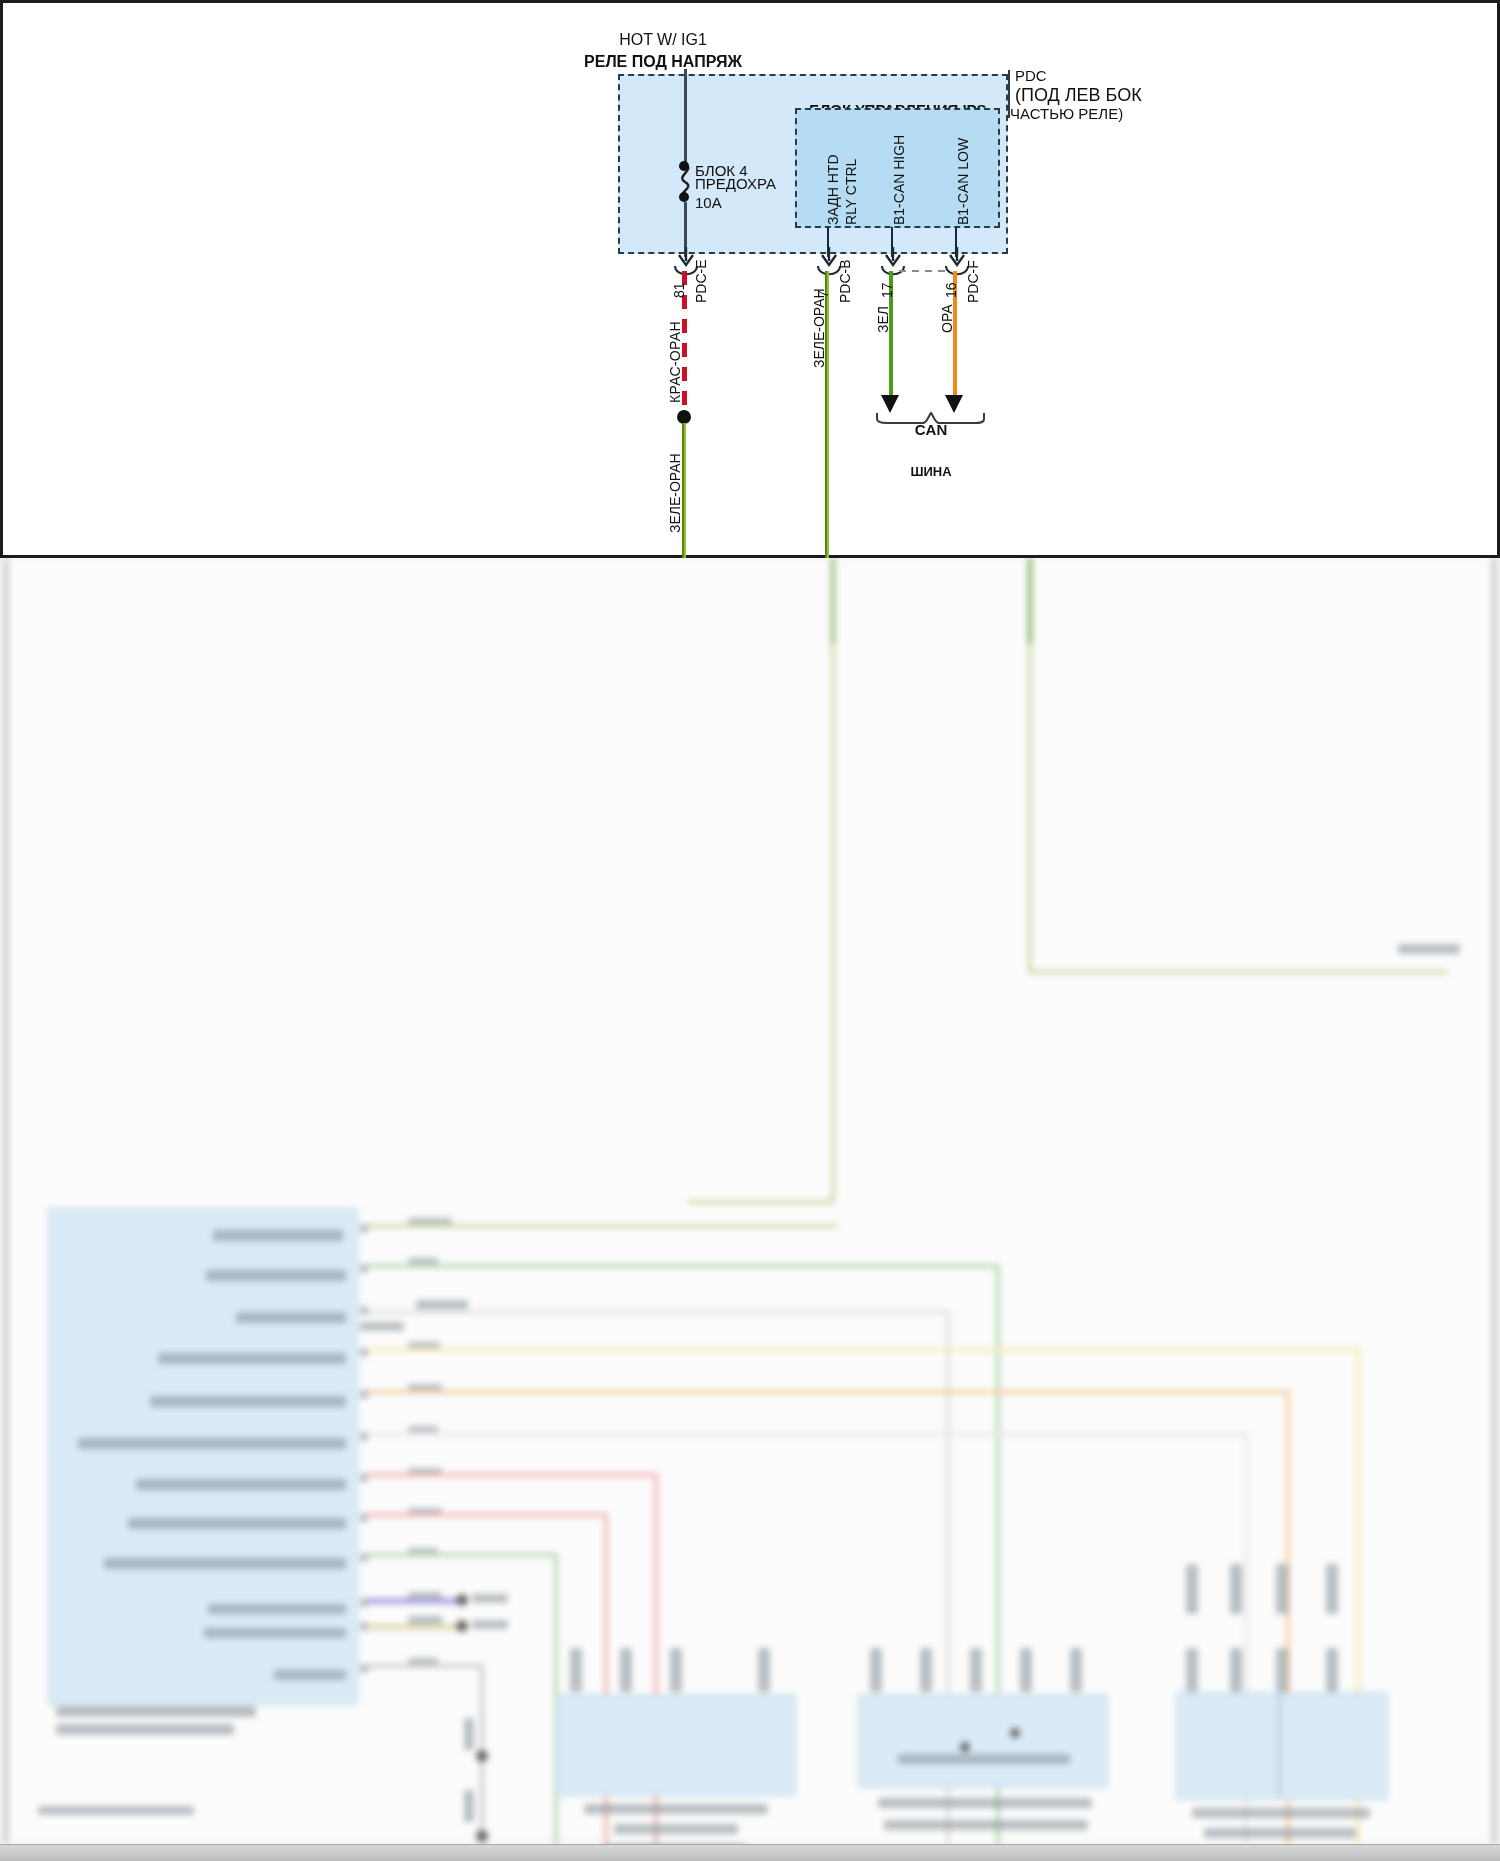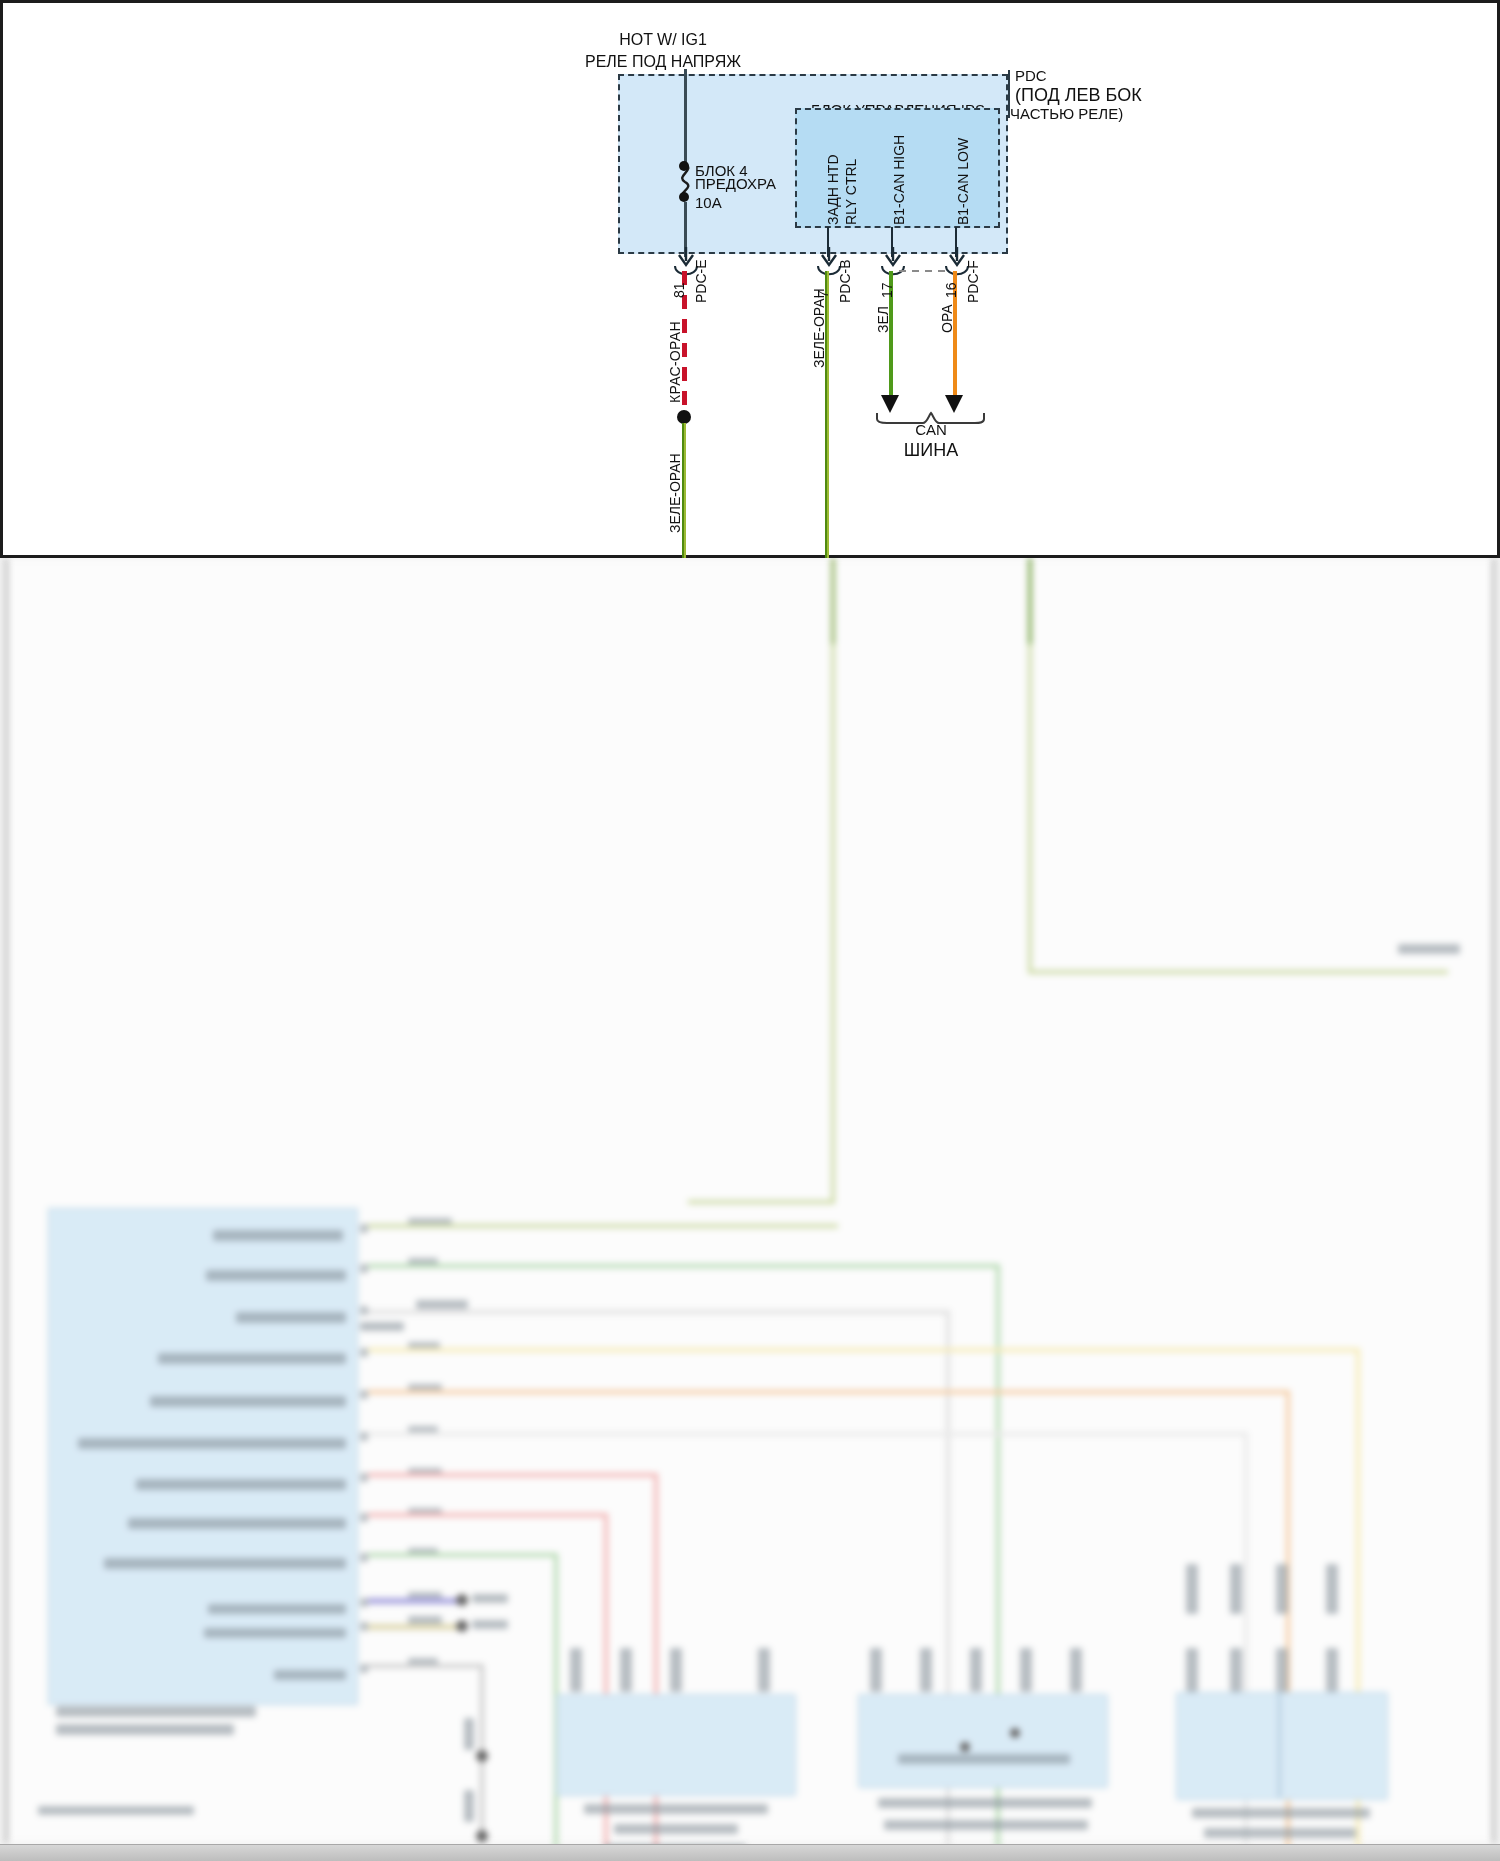--- a/index.html
+++ b/index.html
@@ -30,21 +30,21 @@
     opacity:.72;
   }
   #sheet-bottom-bar{
     position:absolute;left:0;bottom:0;width:1500px;height:16px;
     background:linear-gradient(#d7d7d7,#bdbdbd);
     border-top:1px solid #a8a8a8;
   }
 
   
   .lbl{position:absolute;white-space:pre;color:#111;font-size:15px;line-height:18px;}
-  .lbl.c{text-align:center;}
+  .lbl.c{text-align:center;font-weight:bold;}
   .vlbl{position:absolute;white-space:nowrap;color:#111;font-size:14px;
         transform-origin:0 0;transform:rotate(-90deg);}
   .box-dash{position:absolute;box-sizing:border-box;}
   .wire{position:absolute;}
   .blk{position:absolute;background:#1b1b1b;}
 
   
   #pdc-box{
     left:615px;top:71px;width:390px;height:180px;
     background:#d3e8f8;border:2.5px dashed #2b3a45;
@@ -163,21 +163,21 @@
       <path d="M1,2 L19,2 L10,20 Z" fill="#111"></path>
     </svg>
 
     <div style="position:absolute;left:896px;top:267px;width:46px;height:2px;
          background:repeating-linear-gradient(90deg,#8a8a8a 0 7px,transparent 7px 13px);"></div>
 
     <svg style="position:absolute;left:872px;top:408px;" width="112" height="22">
       <path d="M2,2 L2,8 C2,12 8,12 12,12 L48,12 C52,12 54,4 56,2 C58,4 60,12 64,12 L100,12 C104,12 109,12 109,8 L109,2" fill="none" stroke="#3a3a3a" stroke-width="2"></path>
     </svg>
     <div class="lbl c" style="left:882px;top:418px;width:92px;font-size:15px;">CAN</div>
-    <div class="lbl c" style="left:882px;top:438px;width:92px;font-size:18px;">ШИНА</div>
+    <div class="lbl c" style="left:882px;top:460px;width:92px;font-size:13px;">ШИНА</div>
 
   </div>
 
   <div id="sheet-bottom">
     <div id="sheet-bottom-inner">
 
       <div class="bwire" style="left:823px;top:0px;width:4px;height:88px;background:#6f9a2c;"></div>
       <div class="bwire" style="left:823px;top:86px;width:4px;height:560px;background:#c0d28a;"></div>
       <div class="bwire" style="left:680px;top:642px;width:147px;height:4px;background:#c0d28a;"></div>
 

